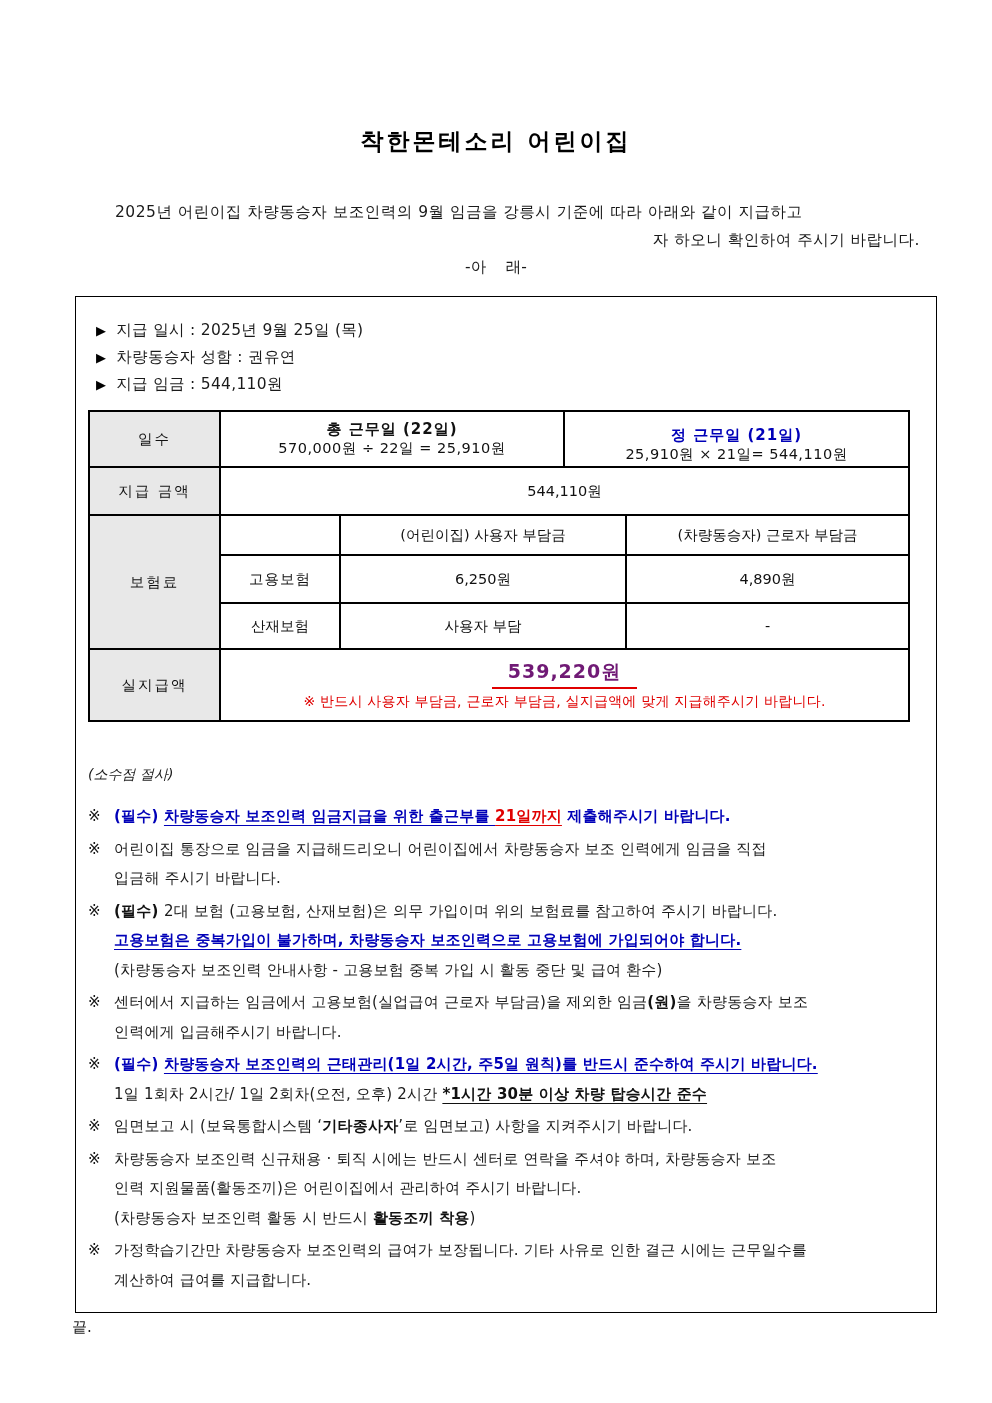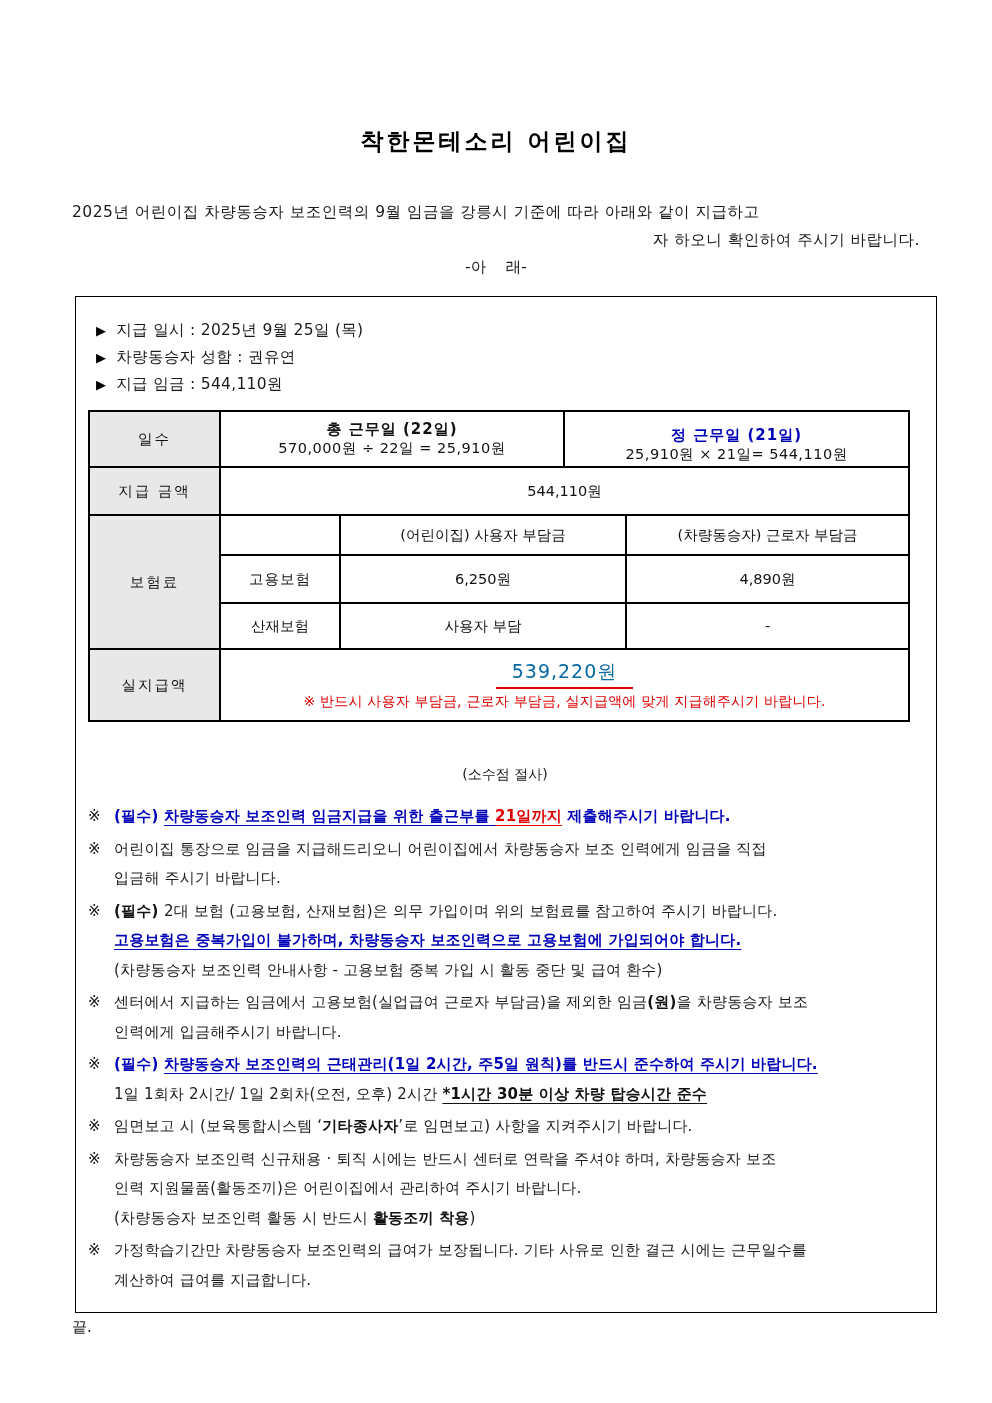--- a/index.html
+++ b/index.html
@@ -3,21 +3,21 @@
 <meta charset="utf-8">
 <style>
   html,body{margin:0;padding:0;background:#fff;}
   body{width:992px;height:1403px;position:relative;
        font-family:"DejaVu Sans","Liberation Sans",sans-serif;color:#111;}
   .page{padding:124px 72px 0 72px;}
 
   .doc-title{text-align:center;font-size:23px;font-weight:bold;letter-spacing:3px;
              line-height:34px;color:#000;}
   .intro{margin-top:40px;font-size:15.5px;line-height:28px;color:#1a1a1a;
-         text-align:justify;letter-spacing:.5px;}
+         text-align:justify;letter-spacing:.5px;margin-left:43px;}
   .intro .line2{text-align:right;}
   .below-marker{text-align:center;font-size:15.5px;line-height:27px;white-space:pre;color:#1a1a1a;}
 
   .box{margin-top:15px;margin-left:3px;width:836px;border:1.5px solid #000;
        padding:20px 12px 14px 12px;}
 
   .bullet-line{font-size:15.5px;line-height:27px;display:flex;align-items:baseline;
                padding-left:8px;color:#1a1a1a;letter-spacing:.3px;}
   .bullet-glyph{margin-right:10px;font-size:13px;color:#000;}
 
@@ -29,25 +29,25 @@
   .t-calc{font-size:14.5px;letter-spacing:.5px;}
   .blue{color:#0000b8;margin-top:12px;}
   .amt{font-weight:bold;font-size:15px;}
   .row-days td{height:42px;}
   .row-amount td,.row-amount th{height:42px;}
   .row-inshdr td{height:34px;border-radius:11px;}
   .row-emp td{height:42px;}
   .row-ind td{height:40px;}
   .row-net td{height:66px;}
   .ins-name-bold{font-weight:bold;font-size:15px;letter-spacing:1px;}
-  .net-amount{display:inline-block;font-size:19px;font-weight:normal;color:#0369a1;
+  .net-amount{display:inline-block;font-size:19px;font-weight:bold;color:#701a75;
               border-bottom:2px solid #e00000;padding:0 16px 2px 16px;letter-spacing:1px;}
   .net-note{font-size:14px;color:#e00000;margin-top:4px;letter-spacing:.2px;}
 
-  .rounding{ text-align:center;font-size:14px;margin:44px 2px 18px 0;color:#1a1a1a;}
+  .rounding{ text-align:left;font-size:14px;margin:44px 2px 18px 0;color:#1a1a1a;font-style:italic;}
 
   .notes{margin-top:4px;}
   .note{position:relative;padding-left:26px;margin-bottom:3px;}
   .note .line{font-size:15px;line-height:29.5px;color:#1a1a1a;letter-spacing:.2px;}
   .note .marker{position:absolute;left:0;top:0;font-size:15px;line-height:29.5px;color:#1a1a1a;}
   .bb{font-weight:bold;color:#0000b8;}
   .bbu{font-weight:bold;color:#0000b8;text-decoration:underline;text-underline-offset:4px;}
   .rbu{font-weight:bold;color:#e00000;text-decoration:underline;text-underline-offset:4px;}
   .kb{font-weight:bold;color:#111;}
   .kbu{font-weight:bold;color:#111;text-decoration:underline;text-underline-offset:4px;}

